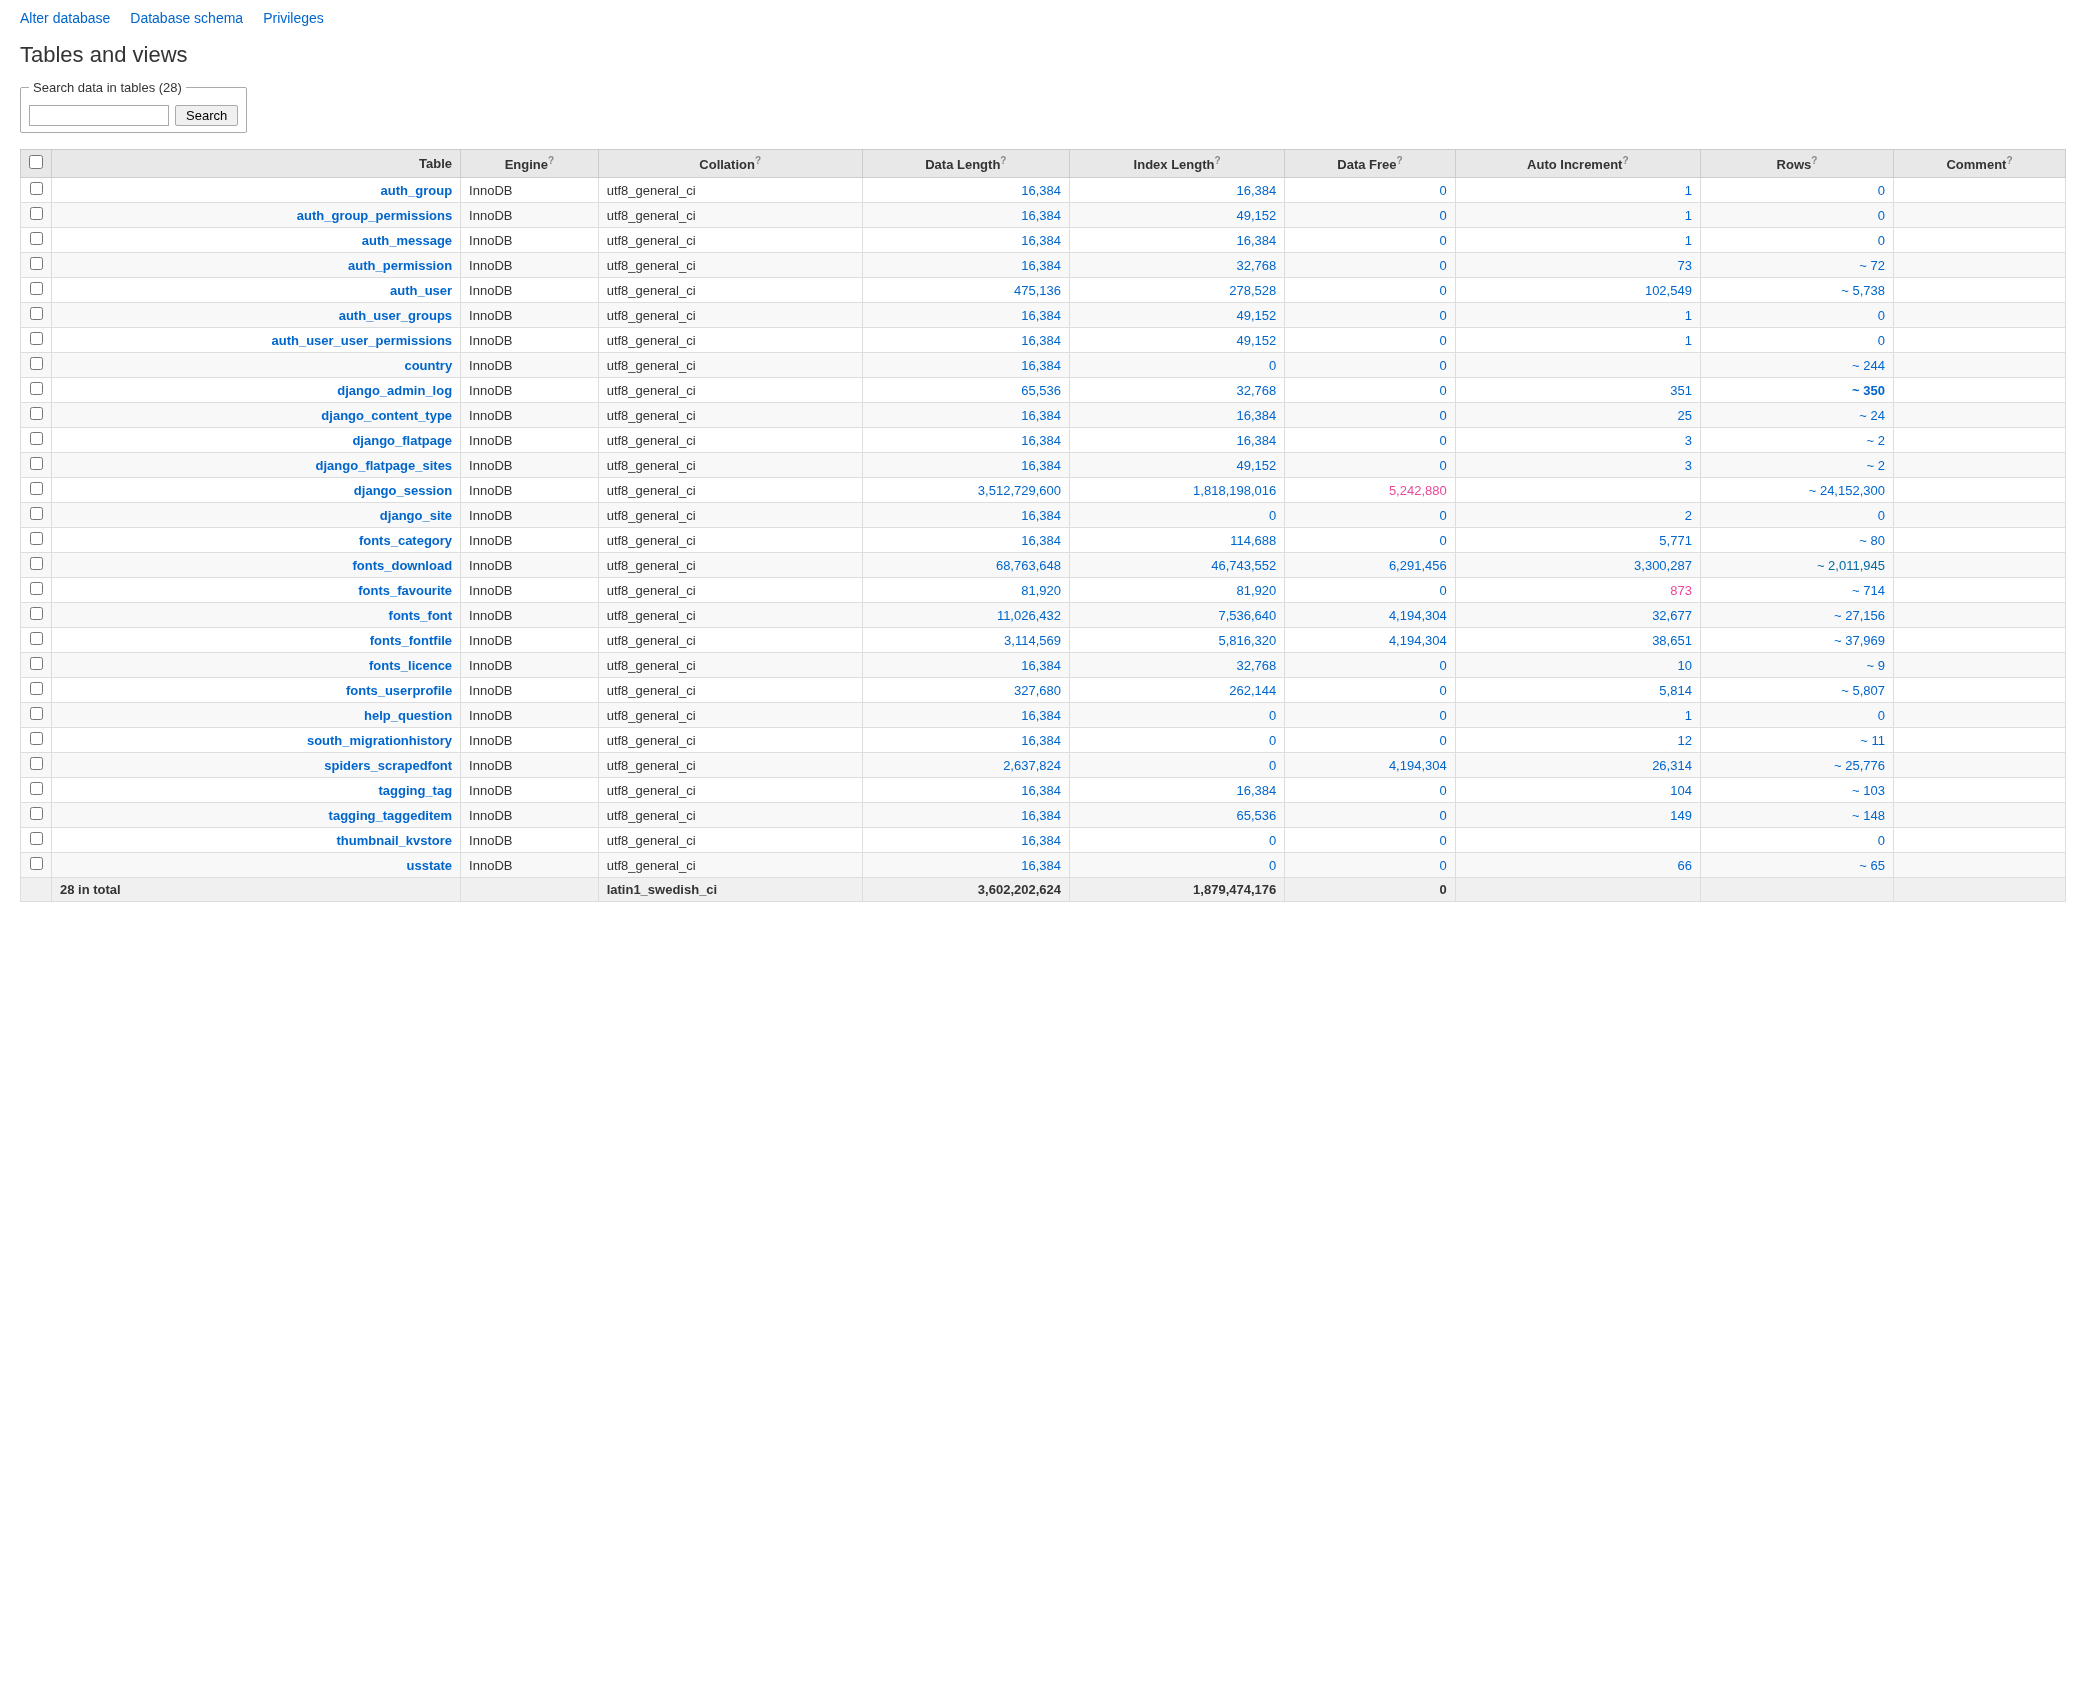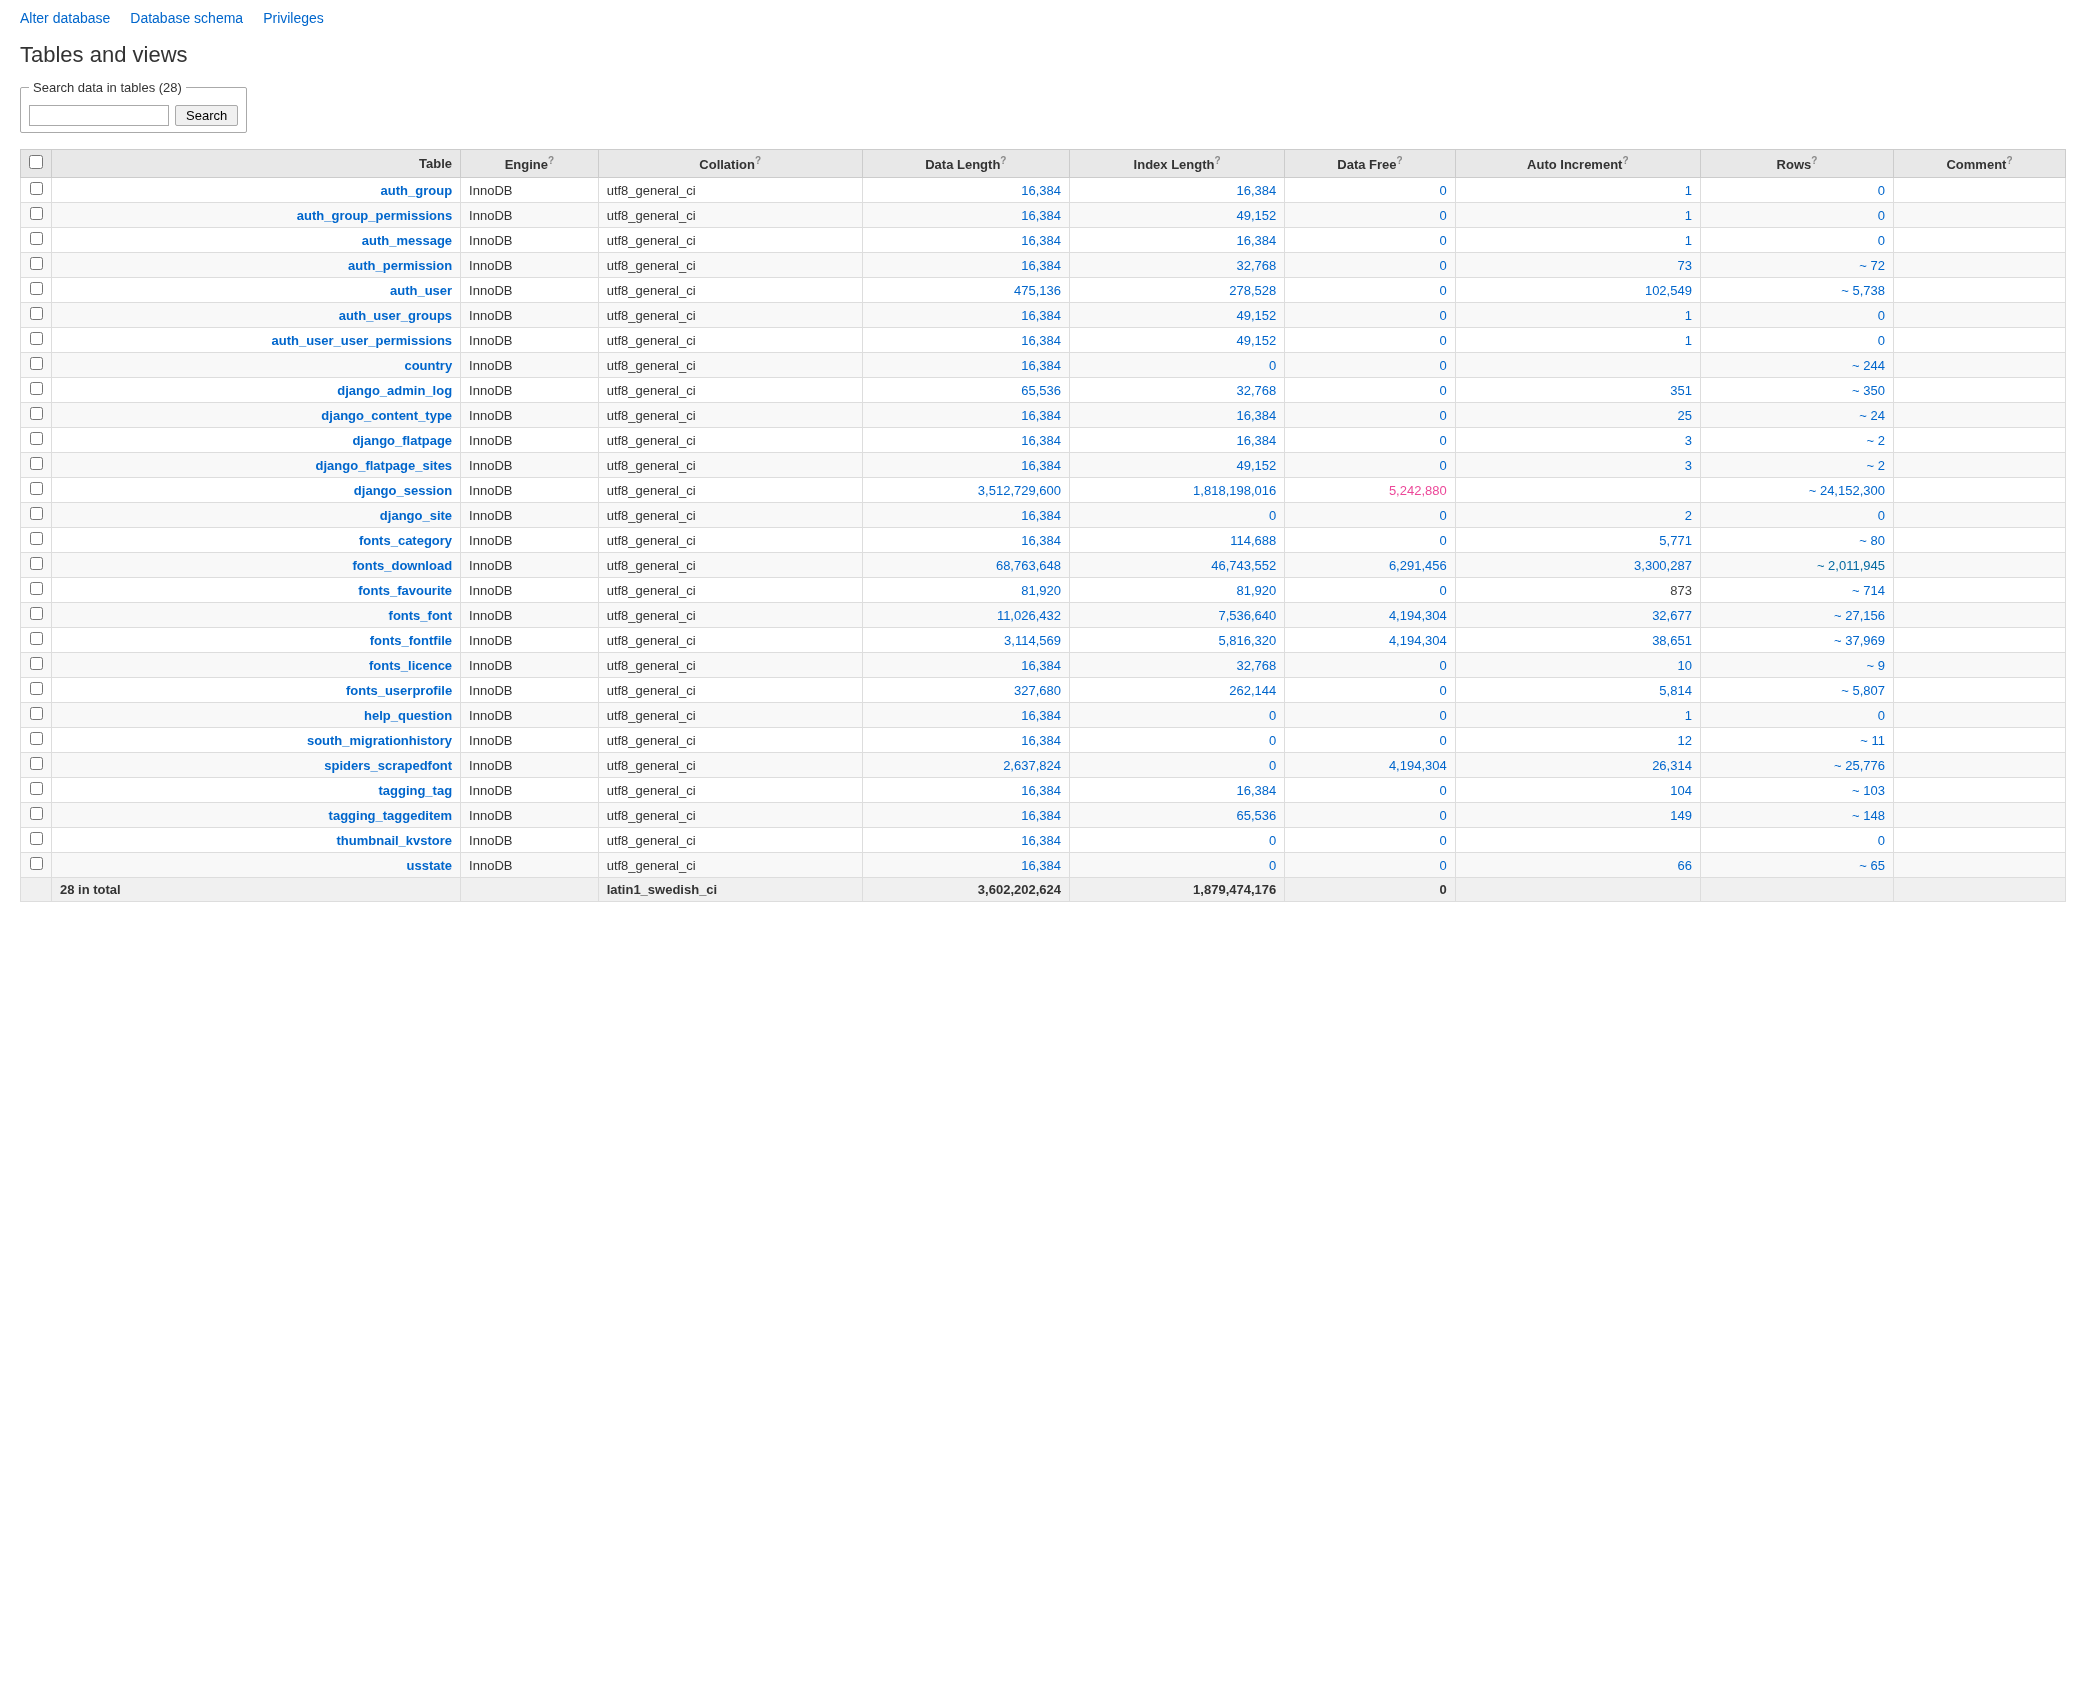--- a/index.html
+++ b/index.html
@@ -239,21 +239,21 @@
       </tr>
       <tr>
         <td class="col-checkbox"><input type="checkbox" style=""></td>
         <td class="col-table"><a href="#" class="table-link">django_admin_log</a></td>
         <td class="col-engine">InnoDB</td>
         <td class="col-collation">utf8_general_ci</td>
         <td class="col-number"><span class="num-blue" style="color: rgb(0, 102, 204);">65,536</span></td>
         <td class="col-number"><span class="num-blue" style="color: rgb(0, 102, 204);">32,768</span></td>
         <td class="col-number"><span class="num-blue" style="color: rgb(0, 102, 204);">0</span></td>
         <td class="col-number"><span class="num-blue" style="color: rgb(0, 102, 204);">351</span></td>
-        <td class="col-number"><span class="num-blue" style="color: rgb(0, 102, 204);">~ 350</span></td>
+        <td class="col-number"><span class="num-blue" style="color: rgb(0, 102, 204); font-weight: bold;">~ 350</span></td>
         <td></td>
       </tr>
       <tr>
         <td class="col-checkbox"><input type="checkbox" style=""></td>
         <td class="col-table"><a href="#" class="table-link">django_content_type</a></td>
         <td class="col-engine">InnoDB</td>
         <td class="col-collation">utf8_general_ci</td>
         <td class="col-number"><span class="num-blue" style="color: rgb(0, 102, 204);">16,384</span></td>
         <td class="col-number"><span class="num-blue" style="color: rgb(0, 102, 204);">16,384</span></td>
         <td class="col-number"><span class="num-blue" style="color: rgb(0, 102, 204);">0</span></td>
@@ -334,21 +334,21 @@
         <td></td>
       </tr>
       <tr>
         <td class="col-checkbox"><input type="checkbox" style=""></td>
         <td class="col-table"><a href="#" class="table-link">fonts_favourite</a></td>
         <td class="col-engine">InnoDB</td>
         <td class="col-collation">utf8_general_ci</td>
         <td class="col-number"><span class="num-blue" style="color: rgb(0, 102, 204);">81,920</span></td>
         <td class="col-number"><span class="num-blue" style="color: rgb(0, 102, 204);">81,920</span></td>
         <td class="col-number"><span class="num-blue" style="color: rgb(0, 102, 204);">0</span></td>
-        <td class="col-number"><span class="num-blue" style="color: #404040; text-align: right;">873</span></td>
+        <td class="col-number"><span class="num-blue" style="color: #ec4899; text-align: right;">873</span></td>
         <td class="col-number"><span class="num-blue" style="color: rgb(0, 102, 204);">~ 714</span></td>
         <td></td>
       </tr>
       <tr>
         <td class="col-checkbox"><input type="checkbox" style=""></td>
         <td class="col-table"><a href="#" class="table-link">fonts_font</a></td>
         <td class="col-engine">InnoDB</td>
         <td class="col-collation">utf8_general_ci</td>
         <td class="col-number"><span class="num-blue" style="color: rgb(0, 102, 204);">11,026,432</span></td>
         <td class="col-number"><span class="num-blue" style="color: rgb(0, 102, 204);">7,536,640</span></td>

